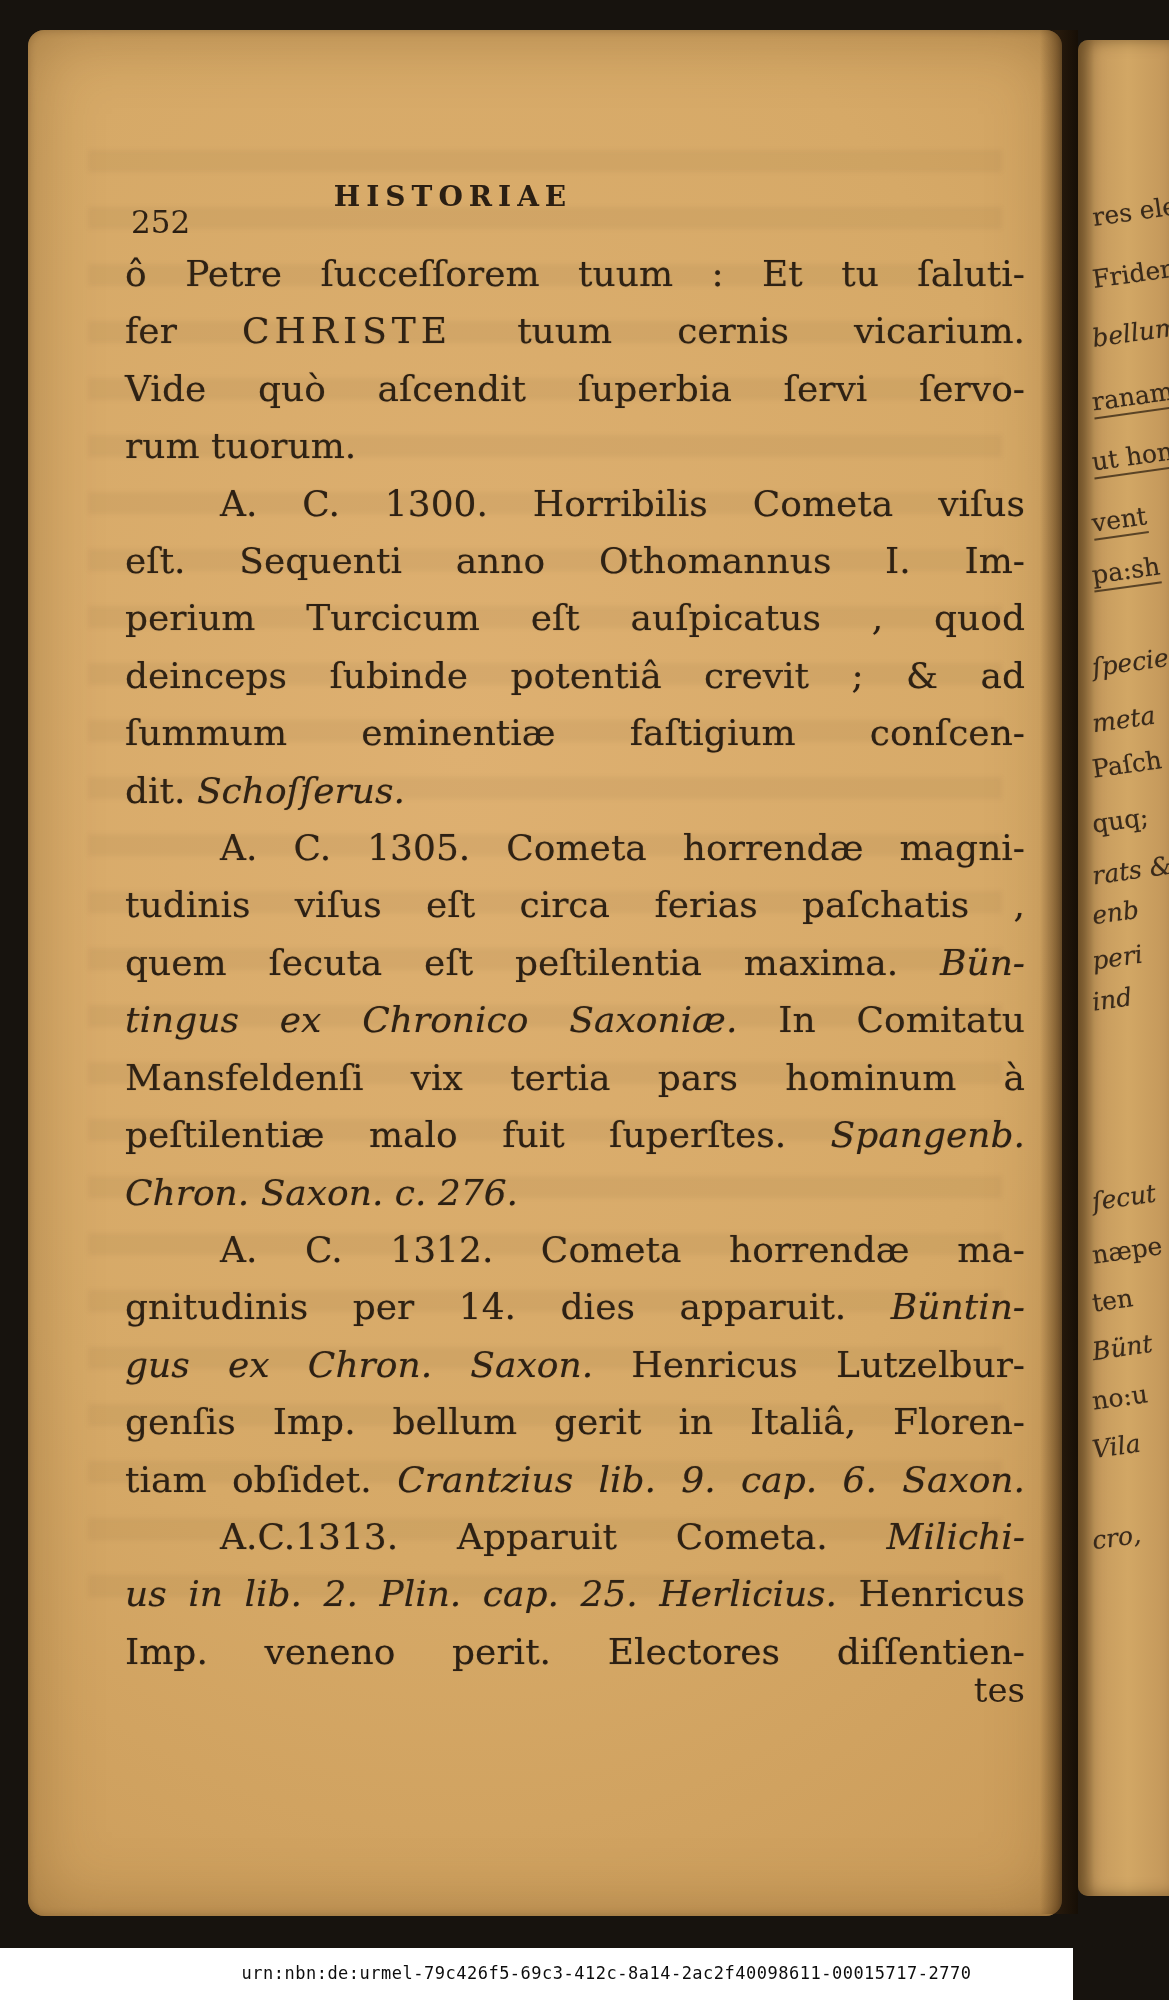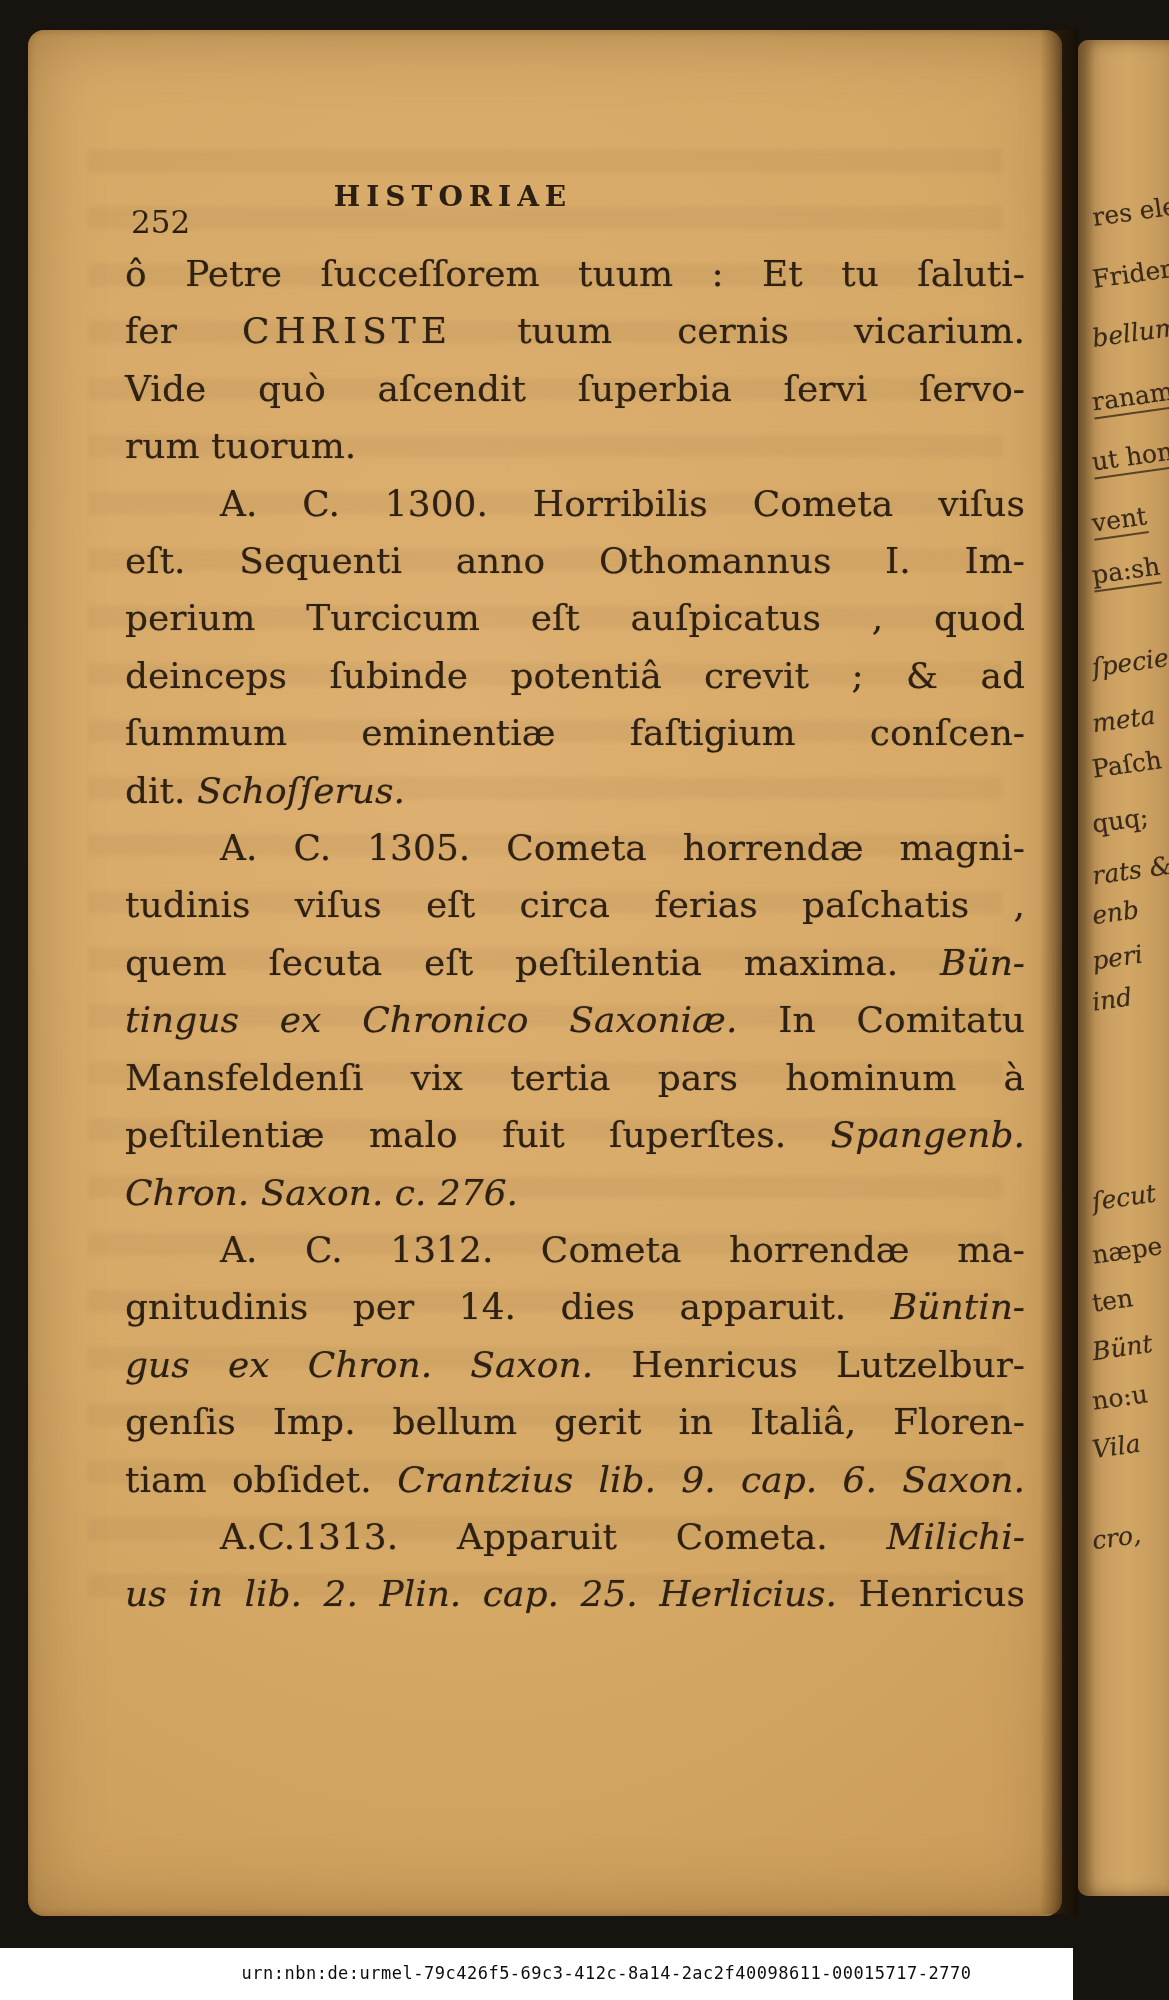--- a/index.html
+++ b/index.html
@@ -94,21 +94,23 @@
       <div class="line"><span class="seg">Mansfeldenſi vix tertia pars hominum à</span></div>
       <div class="line"><span class="seg">peſtilentiæ malo fuit ſuperſtes.  </span><span class="seg i">Spangenb.</span></div>
       <div class="line short"><span class="seg i">Chron. Saxon. c. 276.</span></div>
       <div class="line indent"><span class="seg">A. C. 1312. Cometa horrendæ ma-</span></div>
       <div class="line"><span class="seg">gnitudinis per 14. dies apparuit. </span><span class="seg i">Büntin-</span></div>
       <div class="line"><span class="seg i">gus ex Chron. Saxon.</span><span class="seg">  Henricus Lutzelbur-</span></div>
       <div class="line"><span class="seg">genſis Imp. bellum gerit in Italiâ, Floren-</span></div>
       <div class="line"><span class="seg">tiam obſidet.  </span><span class="seg i">Crantzius lib. 9. cap. 6. Saxon.</span></div>
       <div class="line indent"><span class="seg">A.C.1313. Apparuit Cometa. </span><span class="seg i">Milichi-</span></div>
       <div class="line"><span class="seg i">us in lib. 2. Plin. cap. 25. Herlicius.</span><span class="seg">  Henricus</span></div>
+      <div class="line"><span class="seg">Imp. veneno perit.  Electores diſſentien-</span></div>
     </div>
+  <div class="catchword">tes</div>
 </div>
 
 <div class="gutter"></div>
 <div class="edge" id="edge-strip">
     <span class="frag" style="top: 156px;">res eleg</span>
     <span class="frag" style="top: 218px;">Frideric</span>
     <span class="frag i" style="top: 278px;">bellum</span>
     <span class="frag u" style="top: 342px;">ranam</span>
     <span class="frag u" style="top: 402px;">ut hon</span>
     <span class="frag u" style="top: 465px;">vent</span>

